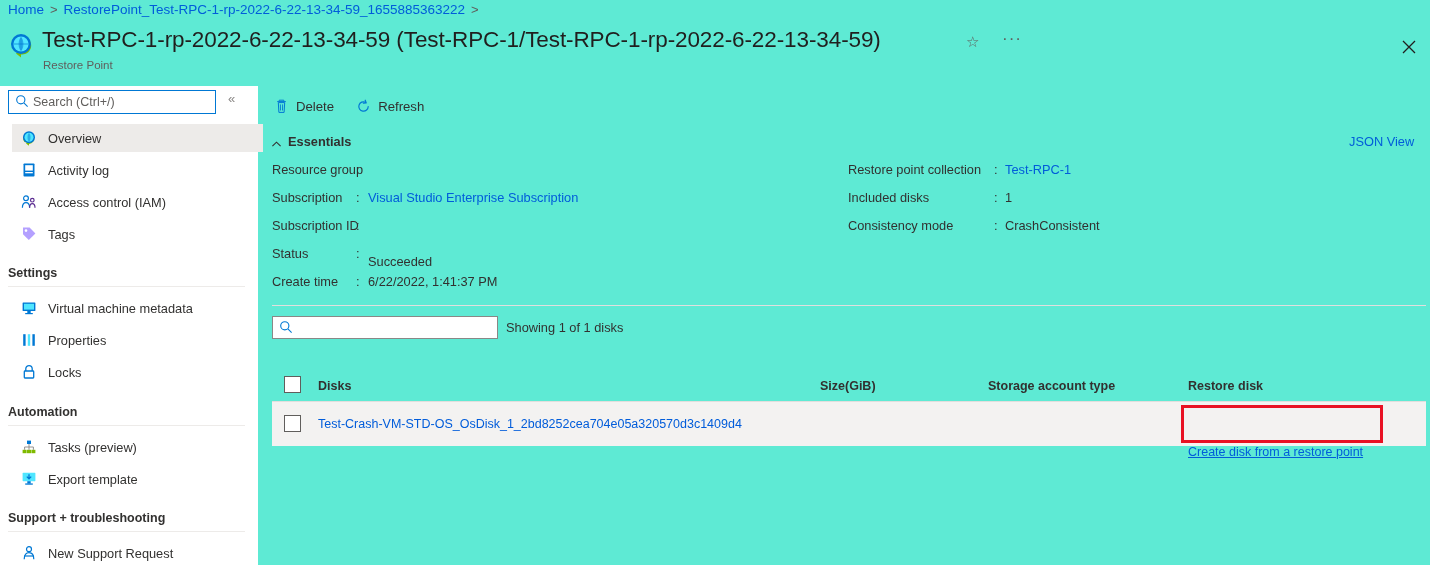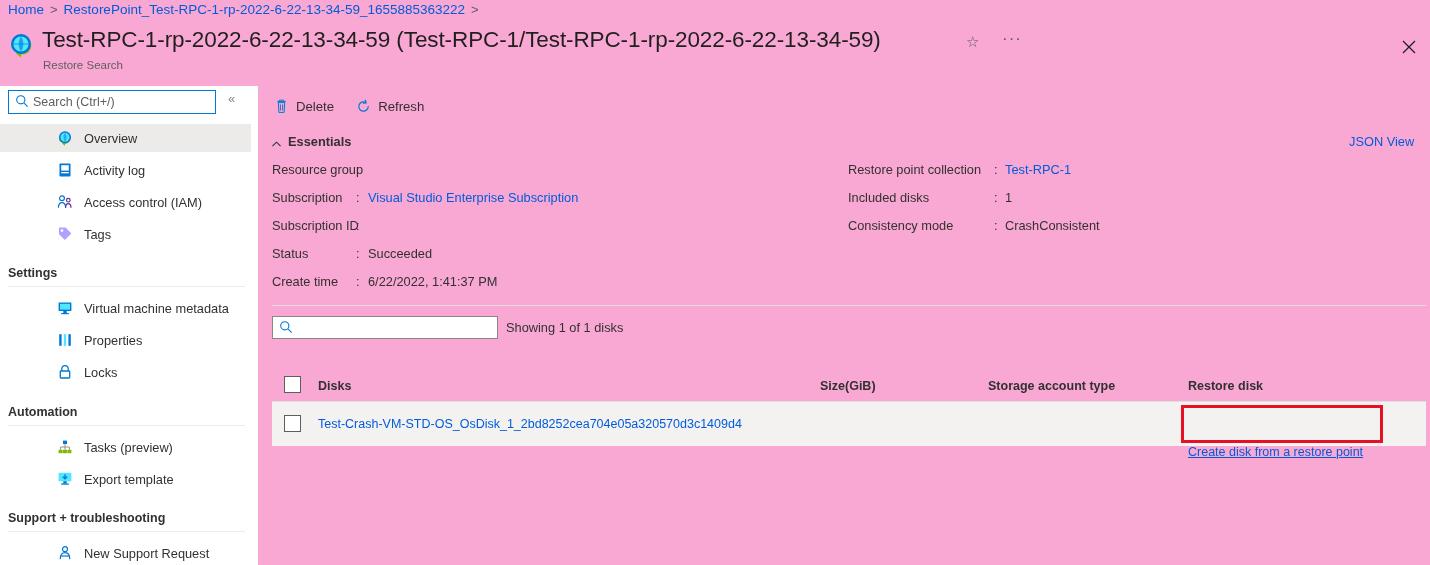--- a/index.html
+++ b/index.html
@@ -4,21 +4,21 @@
 <style>
   * { box-sizing: border-box; }
   html, body {
     margin: 0; padding: 0;
     width: 1430px; height: 565px;
     background: #ffffff;
     font-family: "Liberation Sans", sans-serif;
     color: #323130;
     overflow: hidden;
   }
-  .page { position: relative; width: 1430px; height: 565px; background:#f9a8d4; }
+  .page { position: relative; width: 1430px; height: 565px; background:#5eead4; }
 
   
   .breadcrumb {
     position: absolute; left: 8px; top: 2px;
     display: flex; align-items: center; gap: 6px;
     font-size: 13.5px;
   }
   .bc-link { color: #015cda; cursor: pointer; white-space: nowrap; }
   .bc-sep { color: #605e5c; font-size: 13px; }
 
@@ -62,22 +62,22 @@
   .search-input::placeholder { color: #605e5c; opacity: 1; }
   .search-glyph {
     position: absolute; left: 7px; top: 4px;
     width: 14px; height: 14px; pointer-events: none;
   }
   .collapse-btn {
     position: absolute; left: 228px; top: 5px;
     font-size: 13px; color: #8a8886; cursor: pointer;
   }
   .nav-item {
-    position: absolute; left: 0; width: 251px; height: 28px;
-    display: flex; align-items: center; cursor: pointer; padding-left: 48px;
+    position: absolute; left: 12px; width: 251px; height: 28px;
+    display: flex; align-items: center; cursor: pointer;
   }
   .nav-item.selected { background: #edebe9; }
   .nav-ico { width: 16px; height: 16px; margin-left: 9px; margin-right: 11px; flex: 0 0 auto; }
   .nav-label { font-size: 12.8px; color: #323130; white-space: nowrap; }
   .nav-section {
     position: absolute; left: 8px;
     font-size: 12.5px; font-weight: bold; color: #323130;
   }
   .nav-rule {
     position: absolute; left: 8px; width: 237px; height: 1px; background: #edebe9;
@@ -173,21 +173,21 @@
       <svg width="26" height="26" viewBox="0 0 26 26">
         <path d="M7,19 A9,9 0 1 1 13,22.5 L13,25.5 L8,21.5 L13,17.5 L13,20.5 Z" fill="#7FBA00"></path>
         <circle cx="13" cy="12" r="10" fill="#0078D4"></circle>
         <circle cx="13" cy="12" r="7.6" fill="#50E6FF"></circle>
         <path d="M13,5.2 C16.2,7.4 16.2,16.6 13,18.8 C9.8,16.6 9.8,7.4 13,5.2 Z" fill="#0078D4" opacity="0.55"></path>
         <path d="M5.5,12 L20.5,12" stroke="#0078D4" stroke-width="1.1" opacity="0.6"></path>
         <path d="M13,4.4 L13,19.6" stroke="#0078D4" stroke-width="1.1" opacity="0.35"></path>
       </svg>
     </span>
     <div class="title-text">Test-RPC-1-rp-2022-6-22-13-34-59 (Test-RPC-1/Test-RPC-1-rp-2022-6-22-13-34-59)</div>
-    <div class="subtitle">Restore Search</div>
+    <div class="subtitle">Restore Point</div>
     <div class="fav-star">☆</div>
     <div class="ellipsis-btn">···</div>
     <div class="close-btn">
       <svg width="22" height="22" viewBox="0 0 22 22">
         <path d="M5,5 L17,17 M17,5 L5,17" stroke="#201f1e" stroke-width="1.3" fill="none"></path>
       </svg>
     </div>
   </div>
 
   <div class="leftnav">
@@ -375,21 +375,21 @@
         <span class="ess-val link" style="left:96px;">Visual Studio Enterprise Subscription</span>
       </div>
       <div class="ess-row" style="left:14px; top:56px;">
         <span class="ess-key">Subscription ID</span>
         <span class="ess-colon" style="left:84px;">:</span>
         <span class="ess-val" style="left:96px;"></span>
       </div>
       <div class="ess-row" style="left:14px; top:84px;">
         <span class="ess-key">Status</span>
         <span class="ess-colon" style="left:84px;">:</span>
-        <span class="ess-val" style="left:96px;">Succeeded</span>
+        <span class="ess-val" style="left:96px;margin-top:8px;">Succeeded</span>
       </div>
       <div class="ess-row" style="left:14px; top:112px;">
         <span class="ess-key">Create time</span>
         <span class="ess-colon" style="left:84px;">:</span>
         <span class="ess-val" style="left:96px;">6/22/2022, 1:41:37 PM</span>
       </div>
 
       <div class="ess-row" style="left:590px; top:0px;">
         <span class="ess-key">Restore point collection</span>
         <span class="ess-colon" style="left:146px;">:</span>

